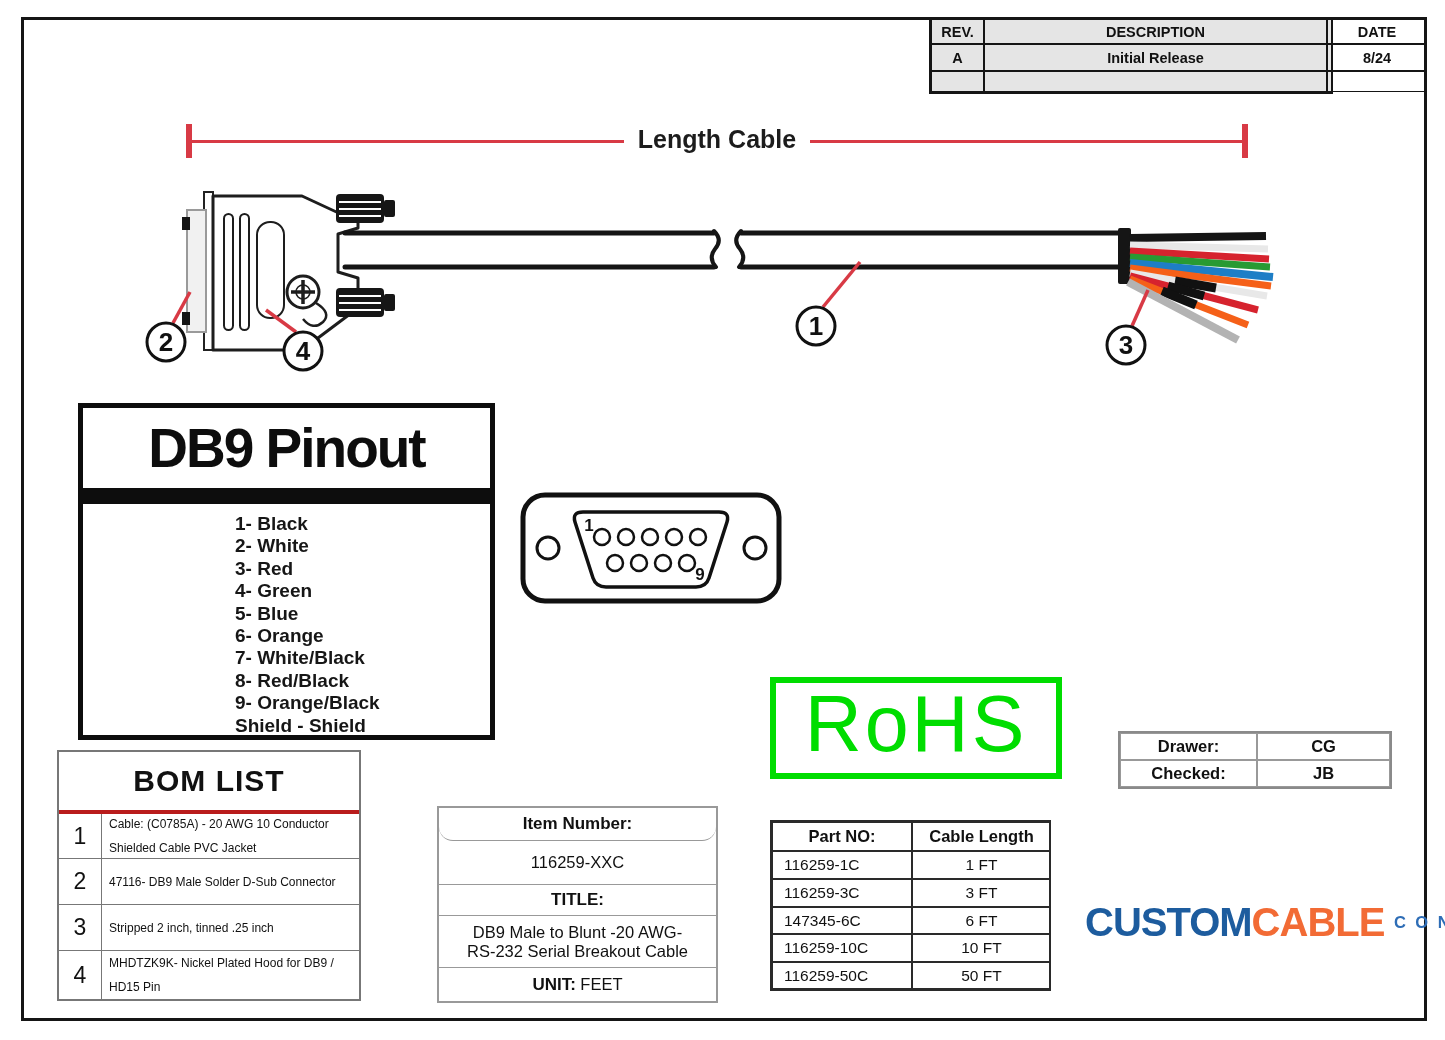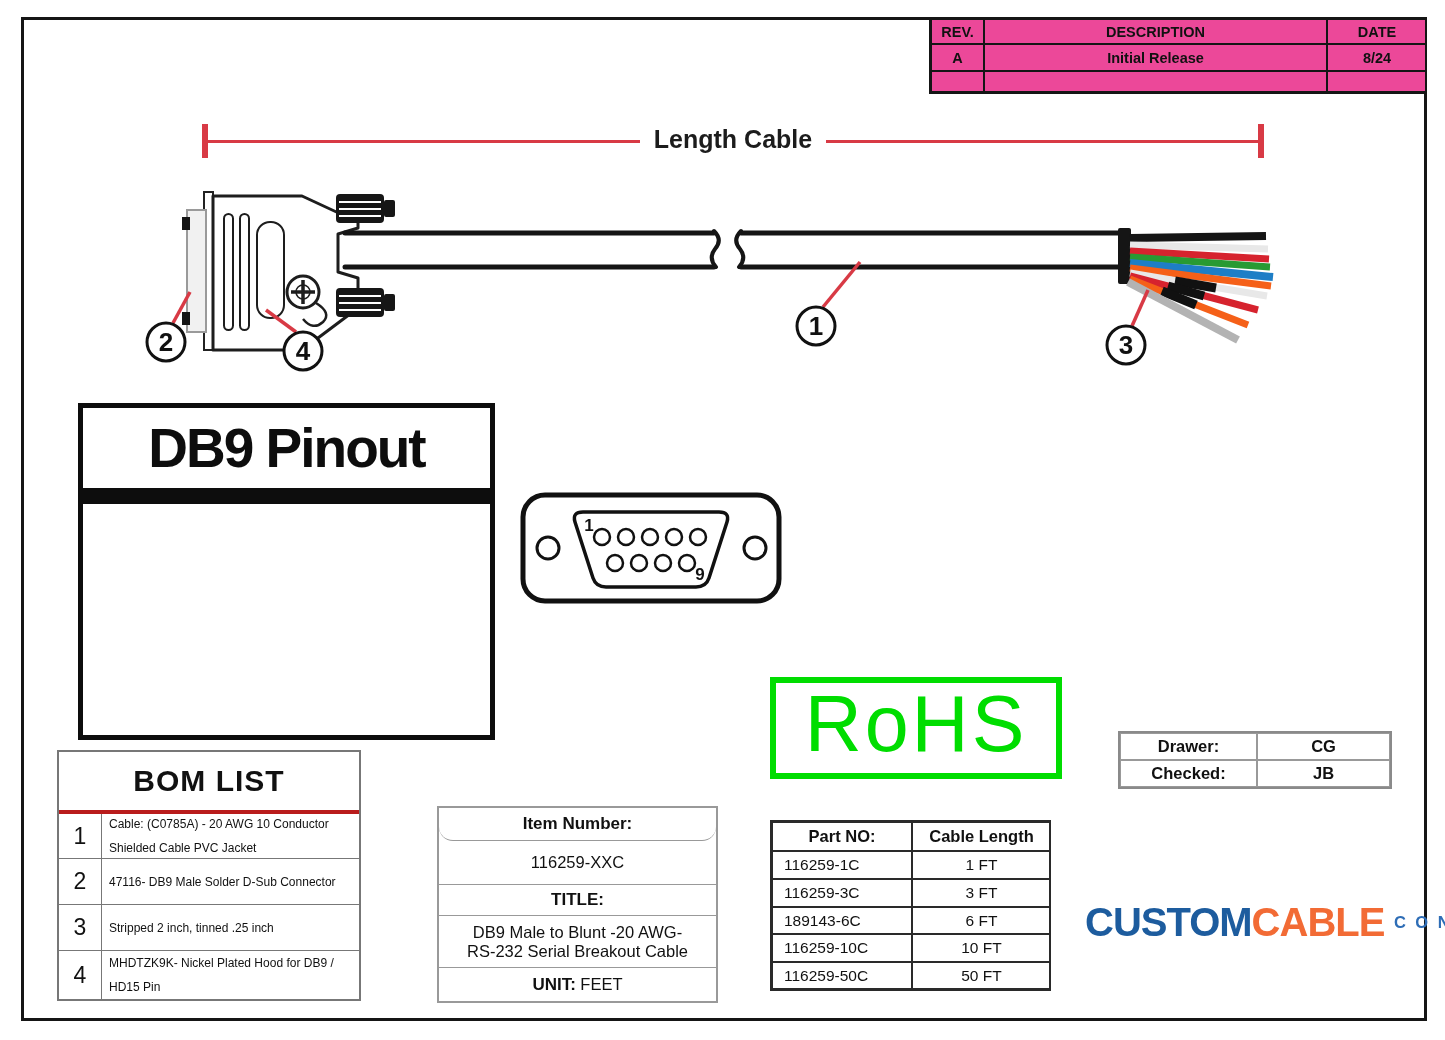--- a/index.html
+++ b/index.html
@@ -5,28 +5,28 @@
   * { box-sizing: border-box; margin: 0; padding: 0; }
   html,body { background:#fff; }
   body { width:1445px; height:1040px; position:relative; overflow:hidden;
          font-family:"Liberation Sans", sans-serif; color:#111; }
   .abs { position:absolute; }
 
   
   .frame { left:21px; top:17px; width:1406px; height:1004px; border:3px solid #151515; }
 
   
-  .rev-table { left:929px; top:17px; width:498px; display:grid;
+  .rev-table { left:929px; top:17px; width:404px; display:grid;
                grid-template-columns:53px 343px 100px; grid-template-rows:25px 27px 21px;
-               border:2px solid #151515; background:#ec4899; }
+               border:2px solid #151515; background:#e5e5e5; }
   .rev-cell { border:1px solid #151515; display:flex; align-items:center; justify-content:center;
               font-size:14.5px; font-weight:600; }
 
   
-  .dim { left:202px; top:124px; width:1062px; height:34px; display:flex; align-items:center; }
+  .dim { left:186px; top:124px; width:1062px; height:34px; display:flex; align-items:center; }
   .dim-tick { width:6px; height:34px; background:var(--accent_red,#d83a45); }
   .dim-line { flex:1; height:3px; background:var(--accent_red,#d83a45); }
   .dim-label { font-size:25px; font-weight:600; color:#1c1c1c; padding:0 14px; margin-top:-3px; }
 
   .drawing { left:140px; top:170px; }
   svg { font-family:"Liberation Sans", sans-serif; }
   .callout-num { font-size:26px; font-weight:700; fill:#111; }
 
   
   .pinout { left:78px; top:403px; width:417px; height:337px; border:5px solid #0d0d0d; background:#fff; }
@@ -188,20 +188,32 @@
   </g>
   <g>
     <circle cx="986" cy="175" r="19" fill="#fff" stroke="#111" stroke-width="3"></circle>
     <text x="986" y="184" text-anchor="middle" class="callout-num">3</text>
   </g>
 </svg>
 
 <div class="abs pinout">
   <div class="pinout-title">DB9 Pinout</div>
   <div class="pinout-band"></div>
+  <div class="pinout-list">
+    <div>1- Black</div>
+    <div>2- White</div>
+    <div>3- Red</div>
+    <div>4- Green</div>
+    <div>5- Blue</div>
+    <div>6- Orange</div>
+    <div>7- White/Black</div>
+    <div>8- Red/Black</div>
+    <div>9- Orange/Black</div>
+    <div>Shield - Shield</div>
+  </div>
 </div>
 
 <svg class="abs" style="left:519px; top:491px;" width="264" height="114" viewBox="0 0 264 114">
   <rect x="4" y="4" width="256" height="106" rx="22" fill="#fff" stroke="#111" stroke-width="5"></rect>
   <circle cx="29" cy="57" r="11" fill="none" stroke="#111" stroke-width="3"></circle>
   <circle cx="236" cy="57" r="11" fill="none" stroke="#111" stroke-width="3"></circle>
   <path d="M64,21 H200 Q211,21 208,31 L190,87 Q187,96 177,96 H87 Q77,96 74,87 L56,31 Q53,21 64,21 Z" fill="#fff" stroke="#111" stroke-width="3.5"></path>
   <g fill="none" stroke="#111" stroke-width="2.5">
     <circle cx="83" cy="46" r="8"></circle>
       <circle cx="107" cy="46" r="8"></circle>
@@ -243,21 +255,21 @@
   </div>
 </div>
 
 <div class="abs parts">
   <div class="pt-cell pt-head">Part NO:</div>
   <div class="pt-cell pt-head">Cable Length</div>
   <div class="pt-cell pt-part">116259-1C</div>
   <div class="pt-cell pt-len">1 FT</div>
   <div class="pt-cell pt-part">116259-3C</div>
   <div class="pt-cell pt-len">3 FT</div>
-  <div class="pt-cell pt-part">189143-6C</div>
+  <div class="pt-cell pt-part">147345-6C</div>
   <div class="pt-cell pt-len">6 FT</div>
   <div class="pt-cell pt-part">116259-10C</div>
   <div class="pt-cell pt-len">10 FT</div>
   <div class="pt-cell pt-part">116259-50C</div>
   <div class="pt-cell pt-len">50 FT</div>
 </div>
 
 <div class="abs rohs">RoHS</div>
 
 <div class="abs approval">

